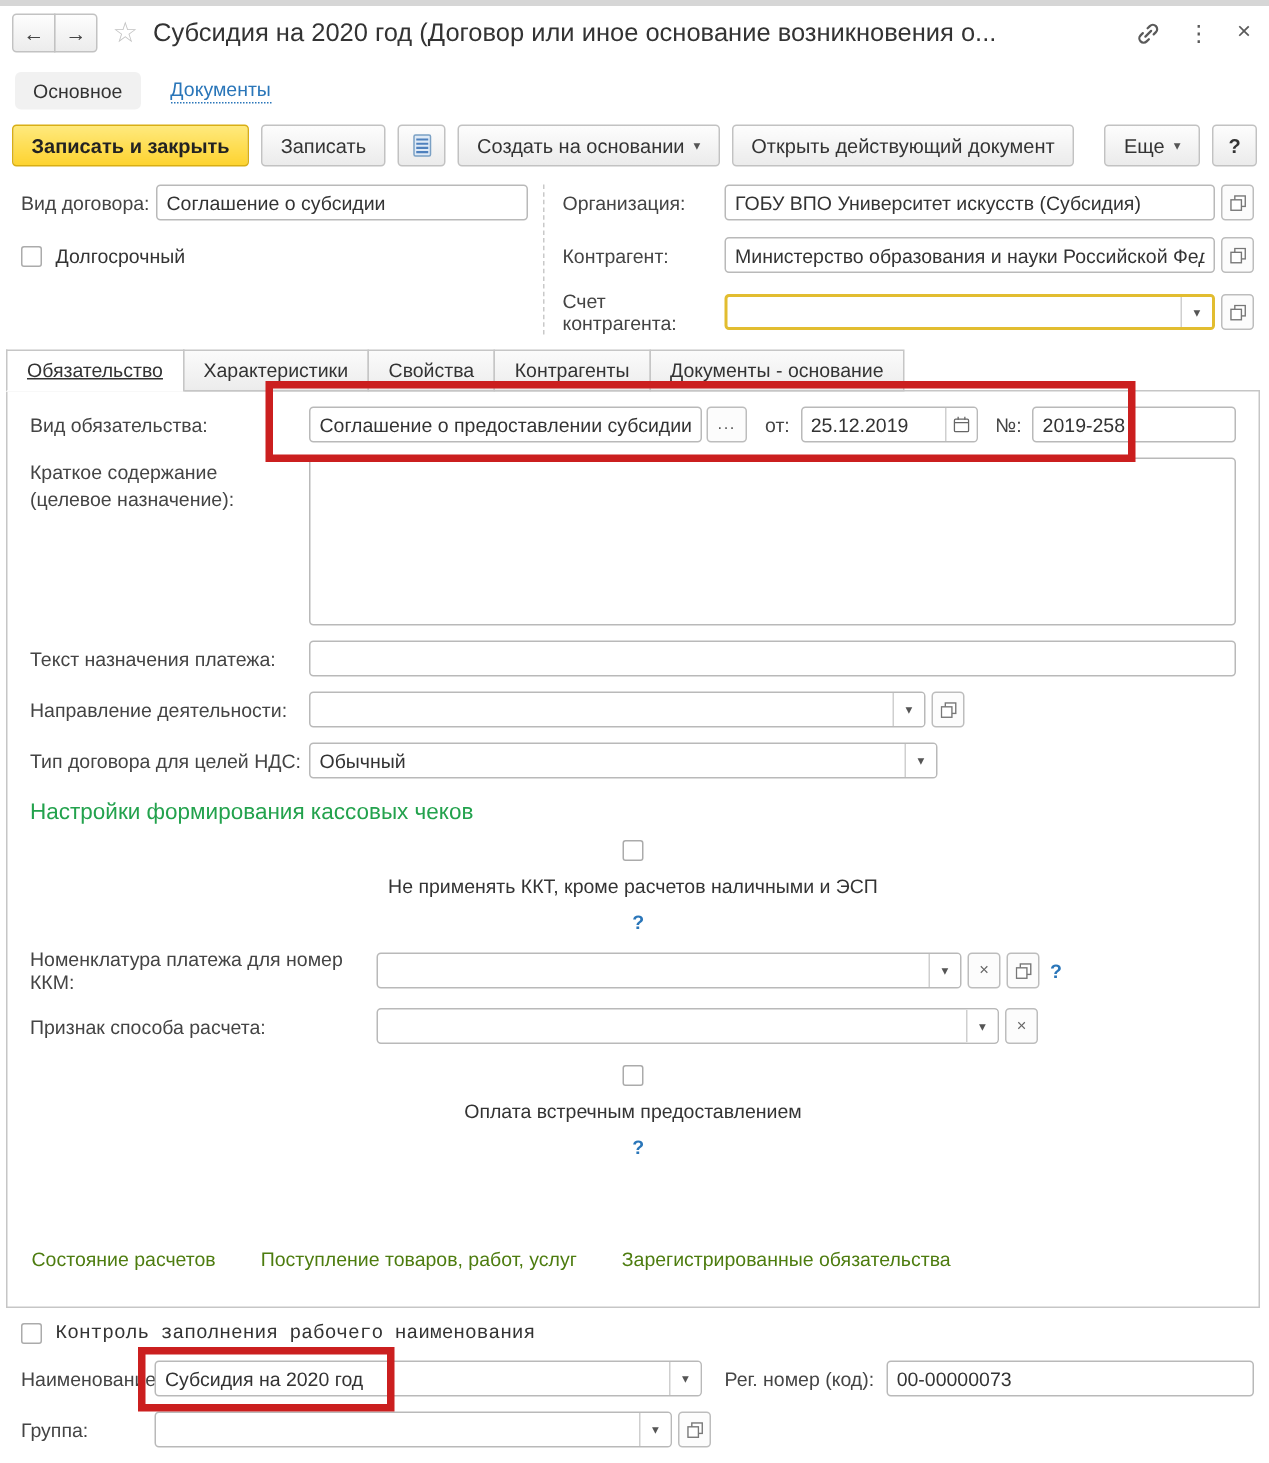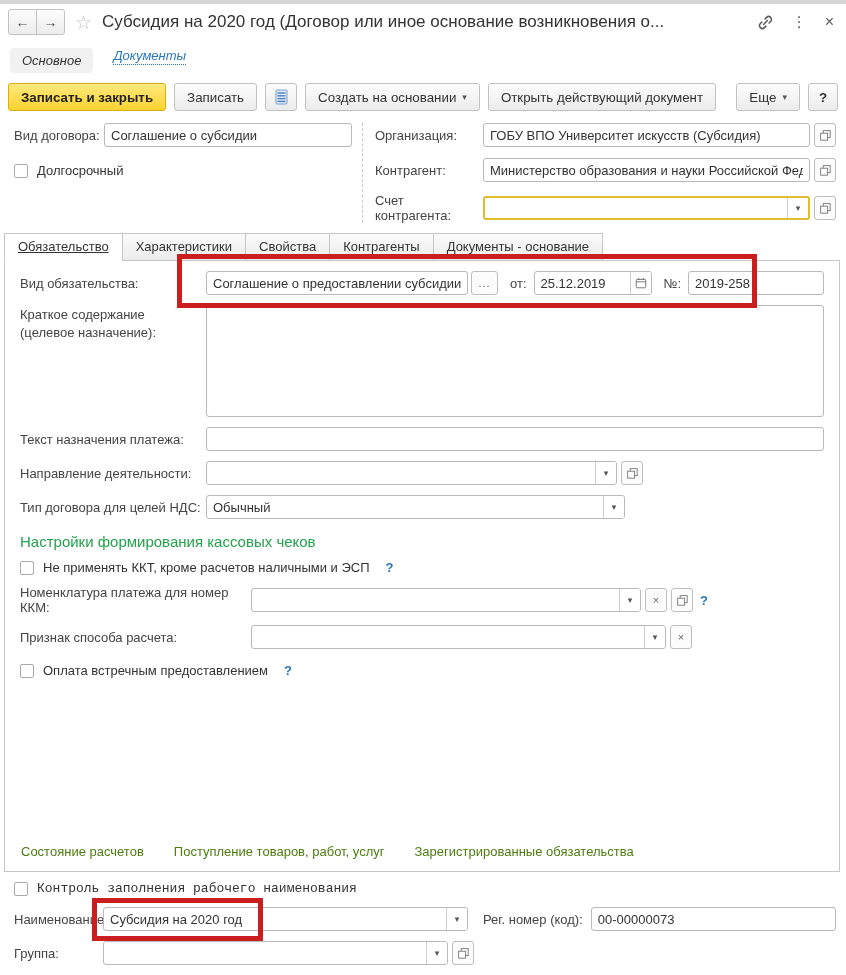--- a/index.html
+++ b/index.html
@@ -23,21 +23,21 @@
   .nav-btn.fwd  { border-radius:0 3px 3px 0; margin-left:-1px; }
   .star { color:#c3c3c3; font-size:19px; line-height:1; }
   .win-title {
     flex:1; font-size:17px; color:#333; white-space:nowrap; overflow:hidden;
   }
   .title-icons { display:flex; align-items:center; gap:18px; color:#5a5a5a; }
   .kebab { font-size:15px; letter-spacing:0; }
   .close-x { font-size:16px; color:#5a5a5a; }
 
   
-  .navrow { display:flex; align-items:flex-start; padding:8px 10px 6px; gap:20px;font-style:italic; }
+  .navrow { display:flex; align-items:center; padding:8px 10px 6px; gap:20px; }
   .chip {
     background:#f1f1f1; border-radius:4px; padding:5px 12px; color:#333;
   }
   .navlink { color:#2a76b9; border-bottom:1px dotted #2a76b9; padding-bottom:1px; cursor:pointer; }
 
   
   .toolbar { display:flex; align-items:center; padding:4px 8px 10px; gap:8px; }
   .btn {
     height:28px; padding:0 12px; display:inline-flex; align-items:center; gap:6px;
     border:1px solid #c2c2c2; border-radius:3px; background:linear-gradient(#fdfdfd,#ebebeb);
@@ -91,21 +91,21 @@
   .tabs { display:flex; margin:10px 0 0 4px; position:relative; z-index:2; }
   .tab {
     padding:5px 13px 6px; border:1px solid #c6c6c6; border-bottom:1px solid #c6c6c6;
     background:linear-gradient(#fbfbfb,#ececec); margin-right:-1px; cursor:pointer; color:#333;
   }
   .tab.active { background:#fff; border-bottom:1px solid #fff;text-decoration:underline; }
 
   
   .panel {
     margin:-1px 6px 0 4px; border:1px solid #c6c6c6; background:#fff;
-    height:612px; padding:10px 15px 8px; display:flex; flex-direction:column;
+    height:612px; padding:10px 15px 20px; display:flex; flex-direction:column;
   }
   .panel .lbl { width:186px; }
   .panel .frow { margin-bottom:10px; }
   .w-kind { flex:0 0 262px; }
   .dots-btn {
     width:27px; height:24px; margin-left:3px; flex-shrink:0; display:flex; align-items:center;
     justify-content:center; border:1px solid #bdbdbd; border-radius:3px; background:#fcfcfc;
     color:#555; font-size:11px; letter-spacing:1px; cursor:pointer;
   }
   .inline-lbl { margin:0 7px 0 12px; color:#444; flex-shrink:0; }
@@ -113,21 +113,21 @@
   .w-num { flex:1; }
   .row-top { align-items:flex-start; }
   .lbl-2line { line-height:1.35; padding-top:1px; }
   textarea.bigtext {
     flex:1; height:112px; resize:none; border:1px solid #b9b9b9; border-radius:3px;
     font:13px "Liberation Sans", sans-serif; padding:4px 6px; color:#333; outline:none;
   }
   .w-activity { flex:0 0 411px; }
   .w-vat { flex:0 0 419px; }
   .section-title { color:#23a24d; font-size:15px; margin:4px 0 10px; }
-  .panel .cb-row { margin-bottom:10px; }
+  .panel .cb-row { margin-bottom:10px;flex-direction:column; }
   .lbl-wide { width:231px; flex-shrink:0; color:#444; }
   .w-nomen { flex:0 0 390px; }
   .w-settle { flex:0 0 415px; }
   .spacer { flex:1; }
   .links-row { display:flex; gap:30px; padding:0 0 4px 1px; }
   .tlink { color:#4d7c0f; cursor:pointer; white-space:nowrap; }
 
   
   .footer { padding:9px 10px 0 14px; }
   .footer .cb-row { margin-bottom:11px;font-family:Liberation Mono, monospace; }

